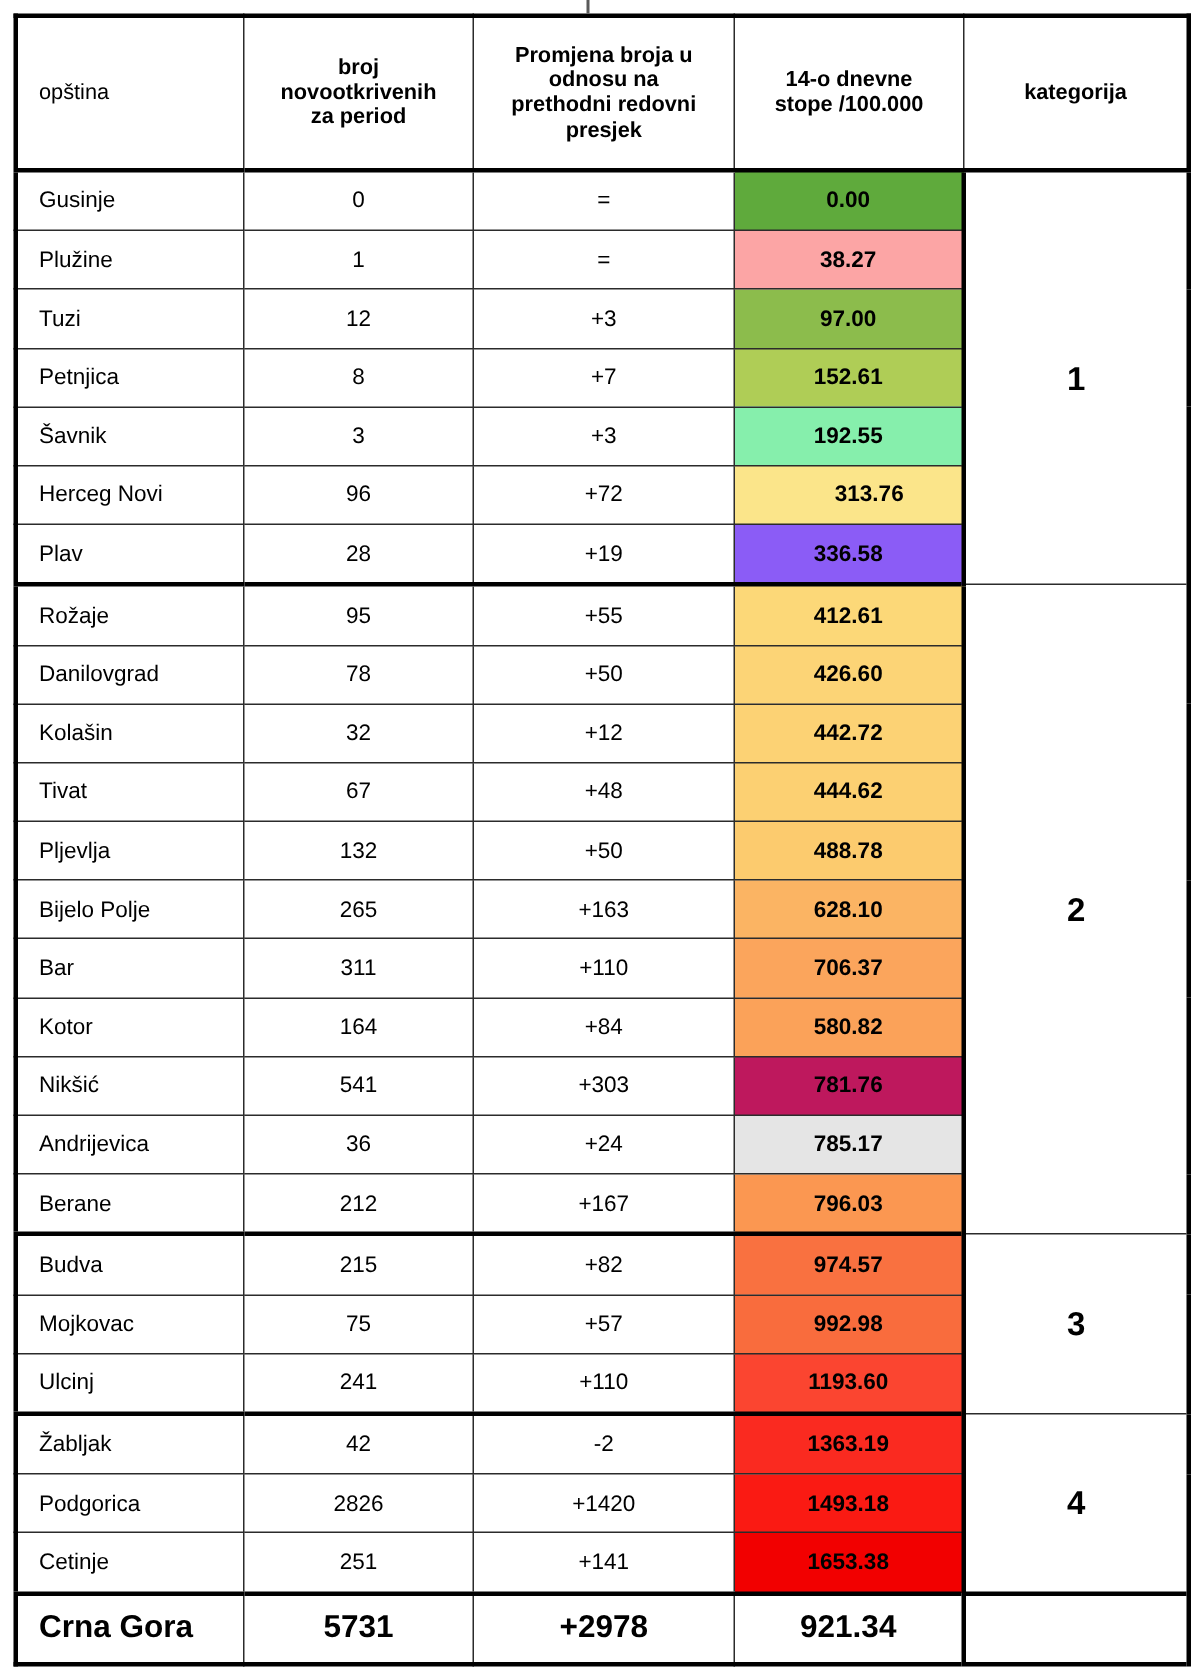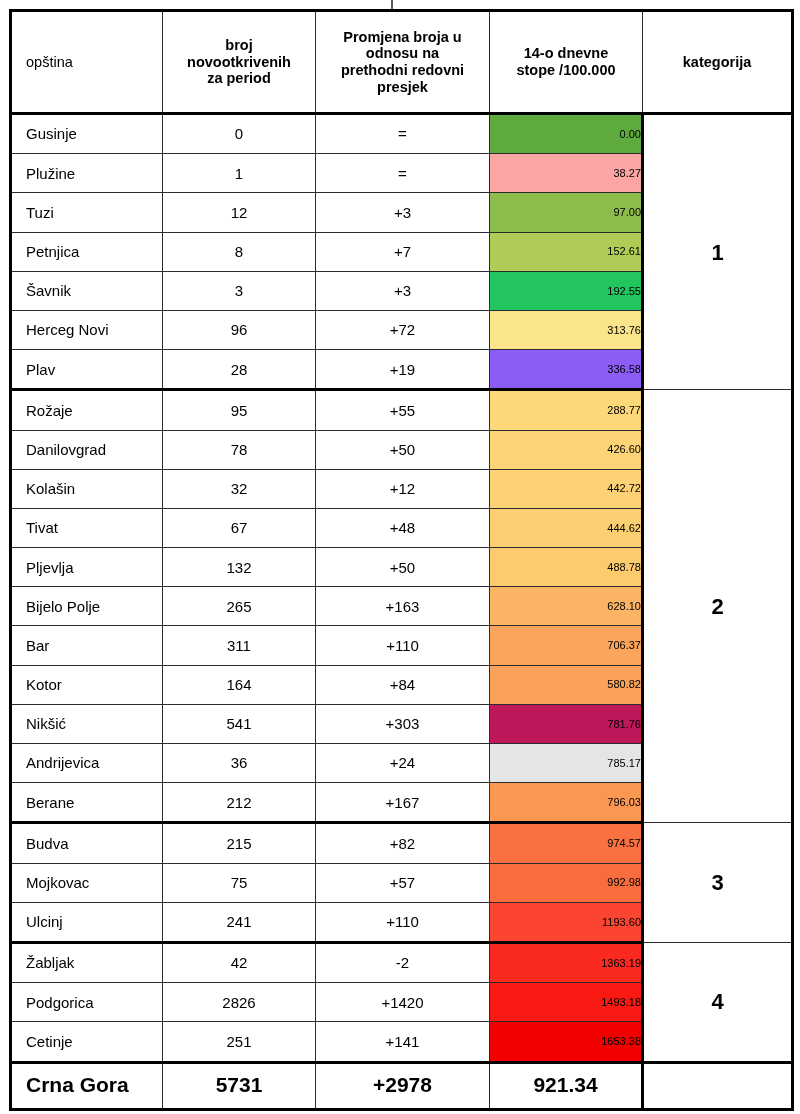--- a/index.html
+++ b/index.html
@@ -88,24 +88,25 @@
   td.mun {
     text-align: left;
     padding-left: 14px;
     font-size: 15px;
   }
   td.num, td.chg {
     text-align: center;
     font-size: 15px;
   }
   td.rate {
-    text-align: right;
-    font-size: 11px;
+    text-align: center;
+    font-size: 15px;
     border-left: 1px solid #2b2b2b;
     border-right: 1px solid #2b2b2b;
+    font-weight: bold;
   }
   td.cat {
     text-align: center;
     font-size: 22px;
     font-weight: bold;
     background: #ffffff;
     border-left: 3px solid #000000;
     border-right: 3px solid #000000;
   }
 
@@ -188,39 +189,39 @@
           <tr>
             <td class="mun">Petnjica</td>
             <td class="num">8</td>
             <td class="chg">+7</td>
             <td class="rate" style="background: rgb(175, 205, 86);">152.61</td>
           </tr>
           <tr>
             <td class="mun">Šavnik</td>
             <td class="num">3</td>
             <td class="chg">+3</td>
-            <td class="rate" style="background: #22c55e; margin-top: 28px;">192.55</td>
+            <td class="rate" style="background: #86efac; margin-top: 28px;">192.55</td>
           </tr>
           <tr>
             <td class="mun">Herceg Novi</td>
             <td class="num">96</td>
             <td class="chg">+72</td>
             <td class="rate" style="background: rgb(251, 229, 138); padding-left: 28px;">313.76</td>
           </tr>
           <tr class="group-end">
             <td class="mun">Plav</td>
             <td class="num">28</td>
             <td class="chg">+19</td>
             <td class="rate" style="background: #8b5cf6;">336.58</td>
           </tr>
           <tr>
             <td class="mun">Rožaje</td>
             <td class="num">95</td>
             <td class="chg">+55</td>
-            <td class="rate" style="background: rgb(252, 216, 120);">288.77</td>
+            <td class="rate" style="background: rgb(252, 216, 120);">412.61</td>
             <td class="cat" rowspan="11" style="vertical-align: middle;">2</td>
           </tr>
           <tr>
             <td class="mun">Danilovgrad</td>
             <td class="num">78</td>
             <td class="chg">+50</td>
             <td class="rate" style="background: rgb(252, 212, 118);">426.60</td>
           </tr>
           <tr>
             <td class="mun">Kolašin</td>

